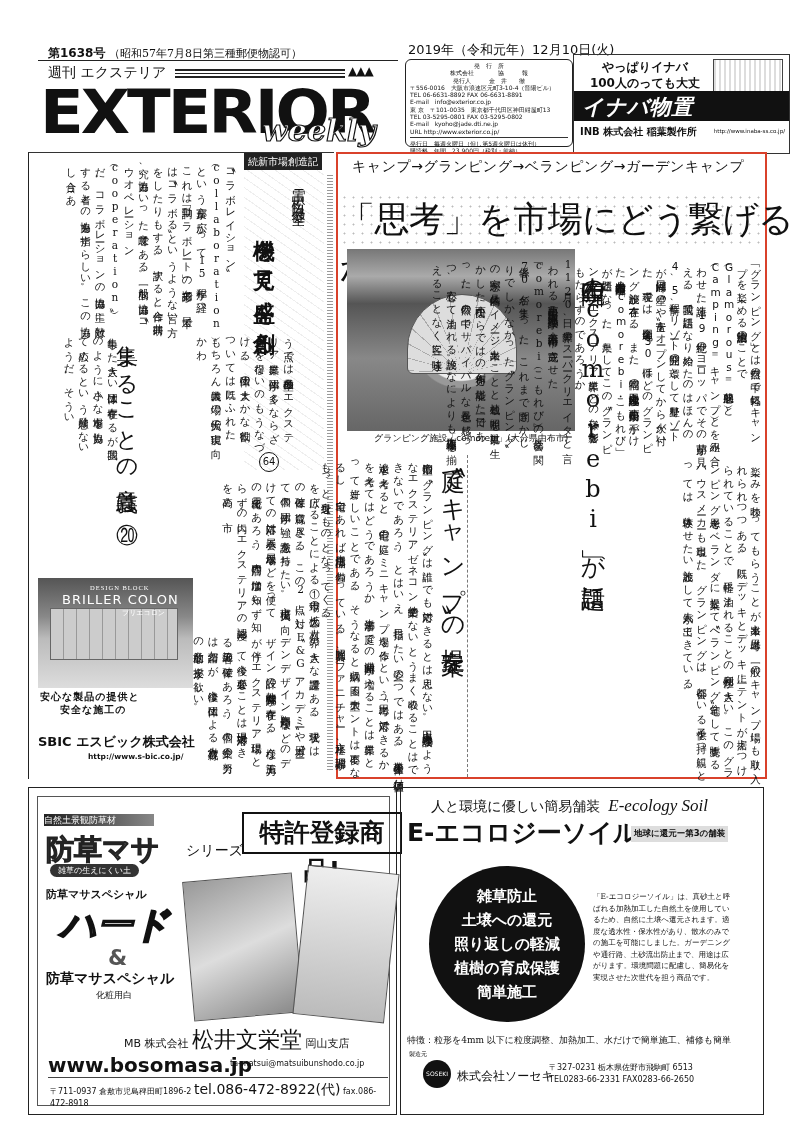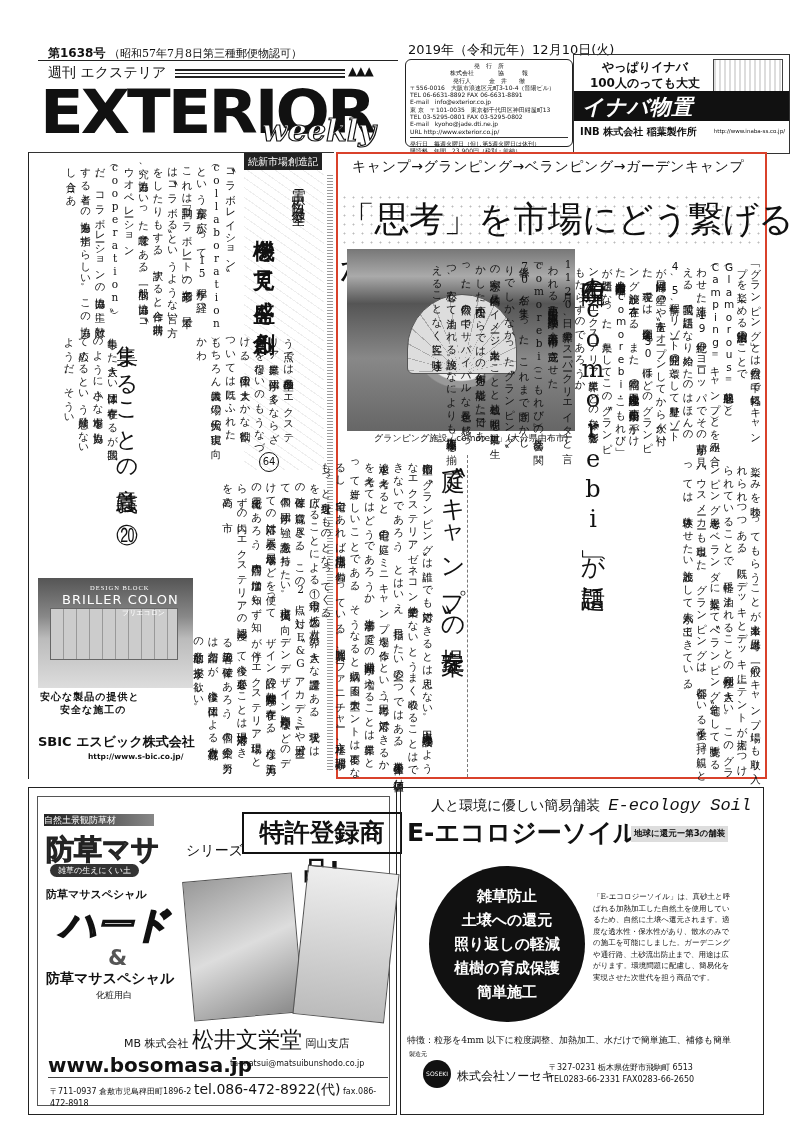--- a/index.html
+++ b/index.html
@@ -110,21 +110,21 @@
   .bm-co { position:absolute; left: 86px; top: 228px; font-size: 11px; font-family: "DejaVu Sans", sans-serif; }
   .bm-co b { font-size: 22px; font-family: "DejaVu Serif", serif; font-weight: normal; }
   .bm-url { position:absolute; left: 10px; top: 256px; font-size: 20px; font-family: "DejaVu Sans", sans-serif; font-weight: bold; }
   .bm-mail { position:absolute; left: 192px; top: 262px; font-size: 8px; font-family: "DejaVu Sans", sans-serif; }
   .bm-rule { position:absolute; left: 10px; top: 280px; width: 340px; border-top: 1px solid #444; }
   .bm-addr { position:absolute; left: 12px; top: 284px; font-size: 8px; font-family: "DejaVu Sans", sans-serif; }
   .bm-addr b { font-size: 14px; font-weight: normal; }
 
   #ad-soseki { left: 400px; top: 787px; width: 364px; height: 328px; border: 1.5px solid #222; border-right-width: 1px; }
   .se-sub { position:absolute; left: 30px; top: 8px; font-size: 14px; }
-  .se-sub i { font-size: 17px; margin-left: 8px; font-family: Liberation Mono, monospace; margin-top: 40px; }
+  .se-sub i { font-size: 17px; margin-left: 8px; font-family: Liberation Serif, serif; margin-top: 40px; }
   .se-title { position:absolute; left: 6px; top: 28px; font-size: 25px; font-weight: 900; font-family: "DejaVu Sans", sans-serif; }
   .se-tag { position:absolute; left: 230px; top: 38px; font-size: 8.5px; font-weight:bold; background: #ddd; padding: 2px 3px; font-family: "DejaVu Sans", sans-serif; }
   .se-circle { position:absolute; left: 28px; top: 78px; width: 156px; height: 156px; border-radius: 50%; background: #111; color:#fff; text-align:center; padding-top: 18px; font-size: 15px; font-weight: bold; line-height: 24px; font-family: "DejaVu Sans", sans-serif; }
   .se-desc { position:absolute; left: 192px; top: 103px; width: 140px; font-size: 7.5px; line-height: 11.5px; }
   .se-feat { position:absolute; left: 6px; top: 246px; font-size: 9px; }
   .se-maker { position:absolute; left: 8px; top: 262px; font-size: 6px; font-family: "DejaVu Sans", sans-serif; }
   .se-logo { position:absolute; left: 22px; top: 272px; width: 28px; height: 28px; border-radius: 50%; background:#111; color:#fff; font-size: 6px; text-align:center; line-height: 28px; font-family: "DejaVu Sans", sans-serif; }
   .se-co { position:absolute; left: 56px; top: 280px; font-size: 12px; font-family: "DejaVu Sans", sans-serif; }
   .se-addr { position:absolute; left: 148px; top: 274px; font-size: 8px; line-height: 12px; font-family: "DejaVu Sans", sans-serif; }
 </style>

